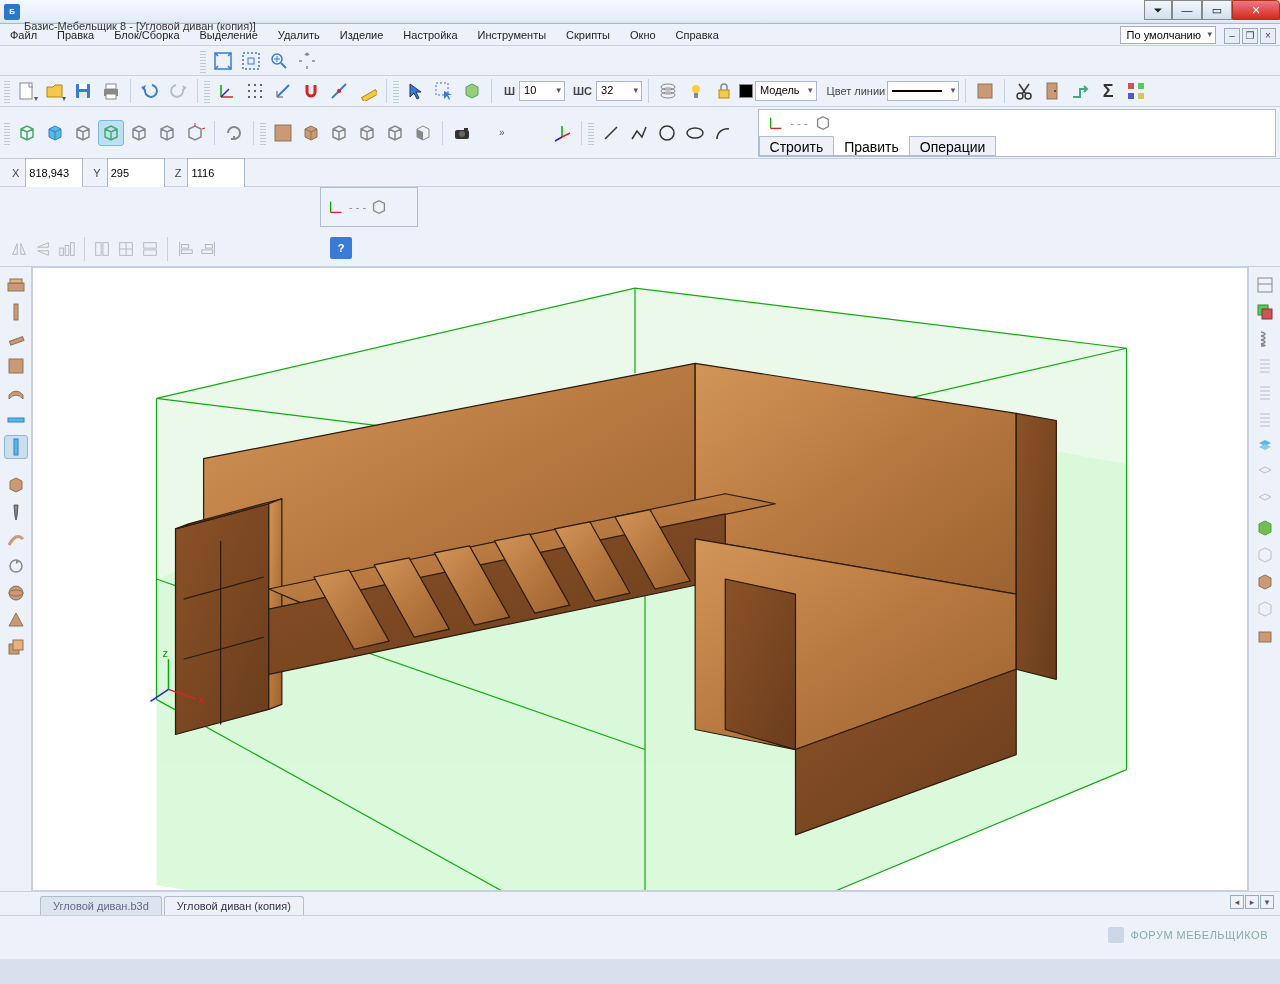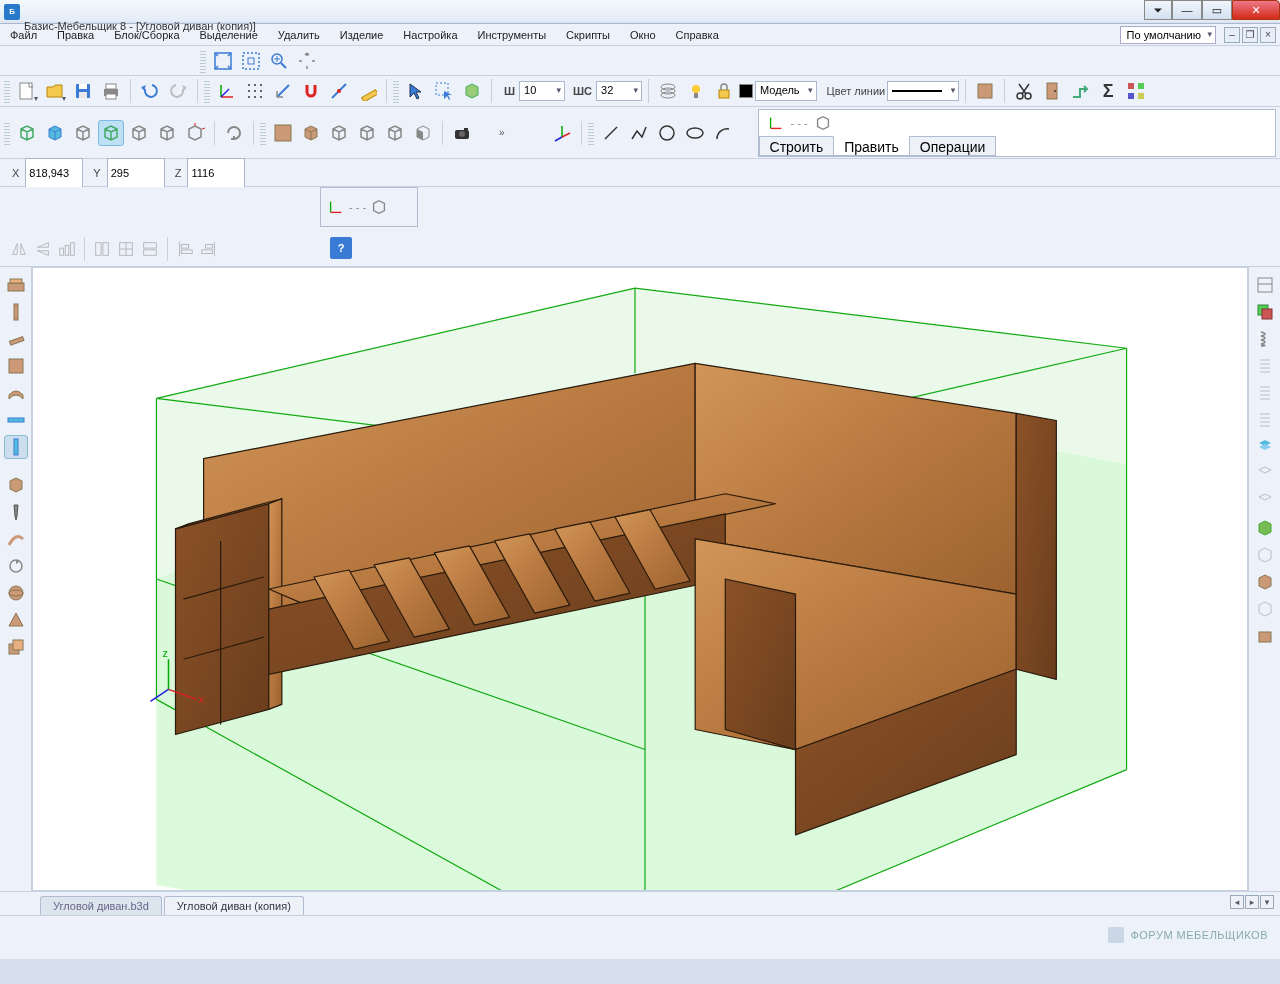--- a/index.html
+++ b/index.html
@@ -10,21 +10,21 @@
 .titlebar .app-icon { width:16px; height:16px; background:#2979cb; display:inline-flex; align-items:center; justify-content:center; color:#fff; font-size:8px; font-weight:bold; border-radius:2px; margin-right:4px;}
 .titlebar .title-text { color:#333;margin-top:28px; }
 .win-controls { position:absolute; right:0; top:0; display:flex; height:20px; }
 .win-btn { width:28px; height:20px; border:1px solid #888; display:flex; align-items:center; justify-content:center; font-size:11px; color:#222; background:linear-gradient(#f2f6fc,#d2e0f0);}
 .win-btn.min2{width:30px;}
 .win-btn.close { background:linear-gradient(#e78,#d42a16); color:#fff; width:48px; border-color:#a31; border-top-right-radius:4px;}
 
 
 .menubar { height: 22px; background:#edf2fa; display:flex; align-items:center; border-bottom:1px solid #c7d0e0;}
 .menubar span { padding:3px 10px; color:#222; cursor:default; }
-.menubar .right { margin-left:auto; display:flex; align-items:center; padding-right:4px; gap:2px;}
+.menubar .right { margin-left:auto; display:flex; align-items:flex-end; padding-right:4px; gap:2px;}
 .menubar .right .dd { border:1px solid #aac; background:#fff; padding:2px 14px 2px 6px; position:relative; margin-right:6px;}
 .menubar .right .dd::after{content:"▾"; position:absolute; right:3px; top:2px; font-size:9px; color:#556;}
 .menubar .wbtn{width:16px;height:16px;border:1px solid #9ab;background:#e8eef8;font-size:10px;line-height:14px;text-align:center;color:#445;}
 
 
 .toolrow { background:#edf2fa; border-bottom:1px solid #c7d0e0; padding:2px 4px; display:flex; align-items:center; gap:2px; min-height:30px; flex-wrap:nowrap;}
 .tbtn { width:26px; height:26px; border:1px solid transparent; display:flex; align-items:center; justify-content:center; background:transparent; border-radius:3px; position:relative;}
 .tbtn svg{width:20px;height:20px;}
 .tbtn.drop::after{content:"▾";font-size:8px;position:absolute;right:1px;bottom:0;color:#556;}
 .sep { width:1px; height:24px; background:#c7d0e0; margin:0 4px;}

